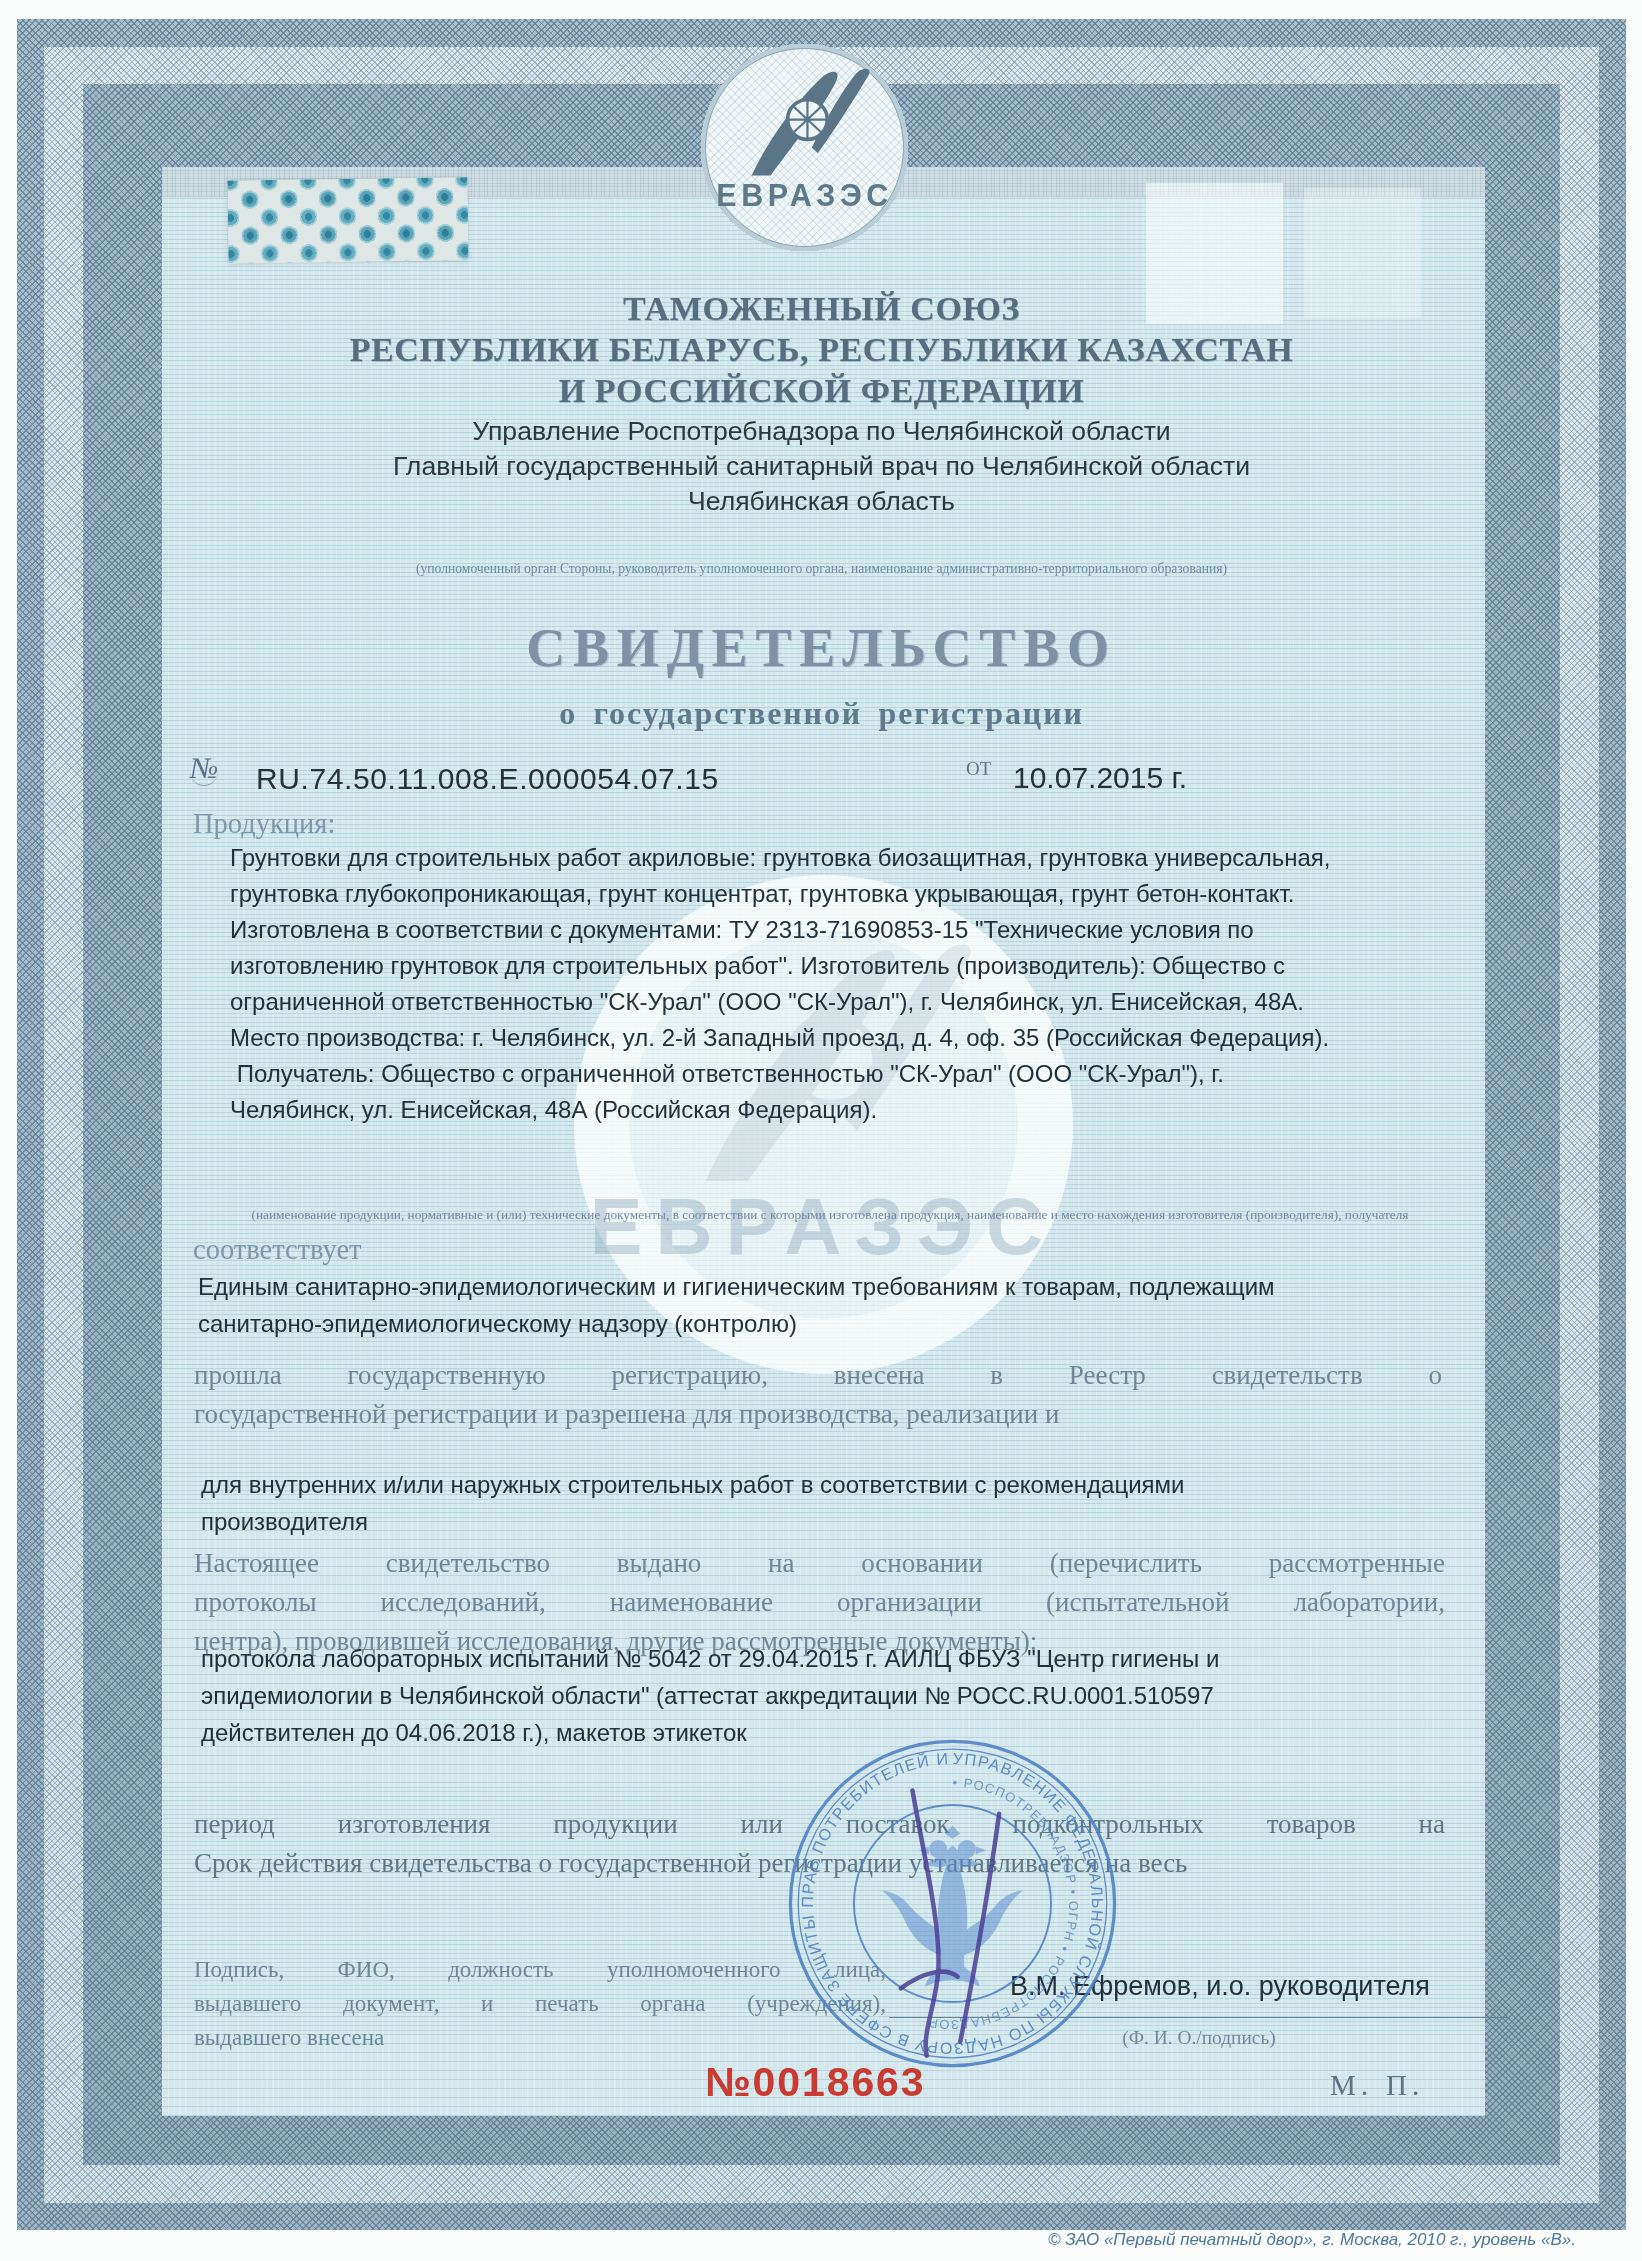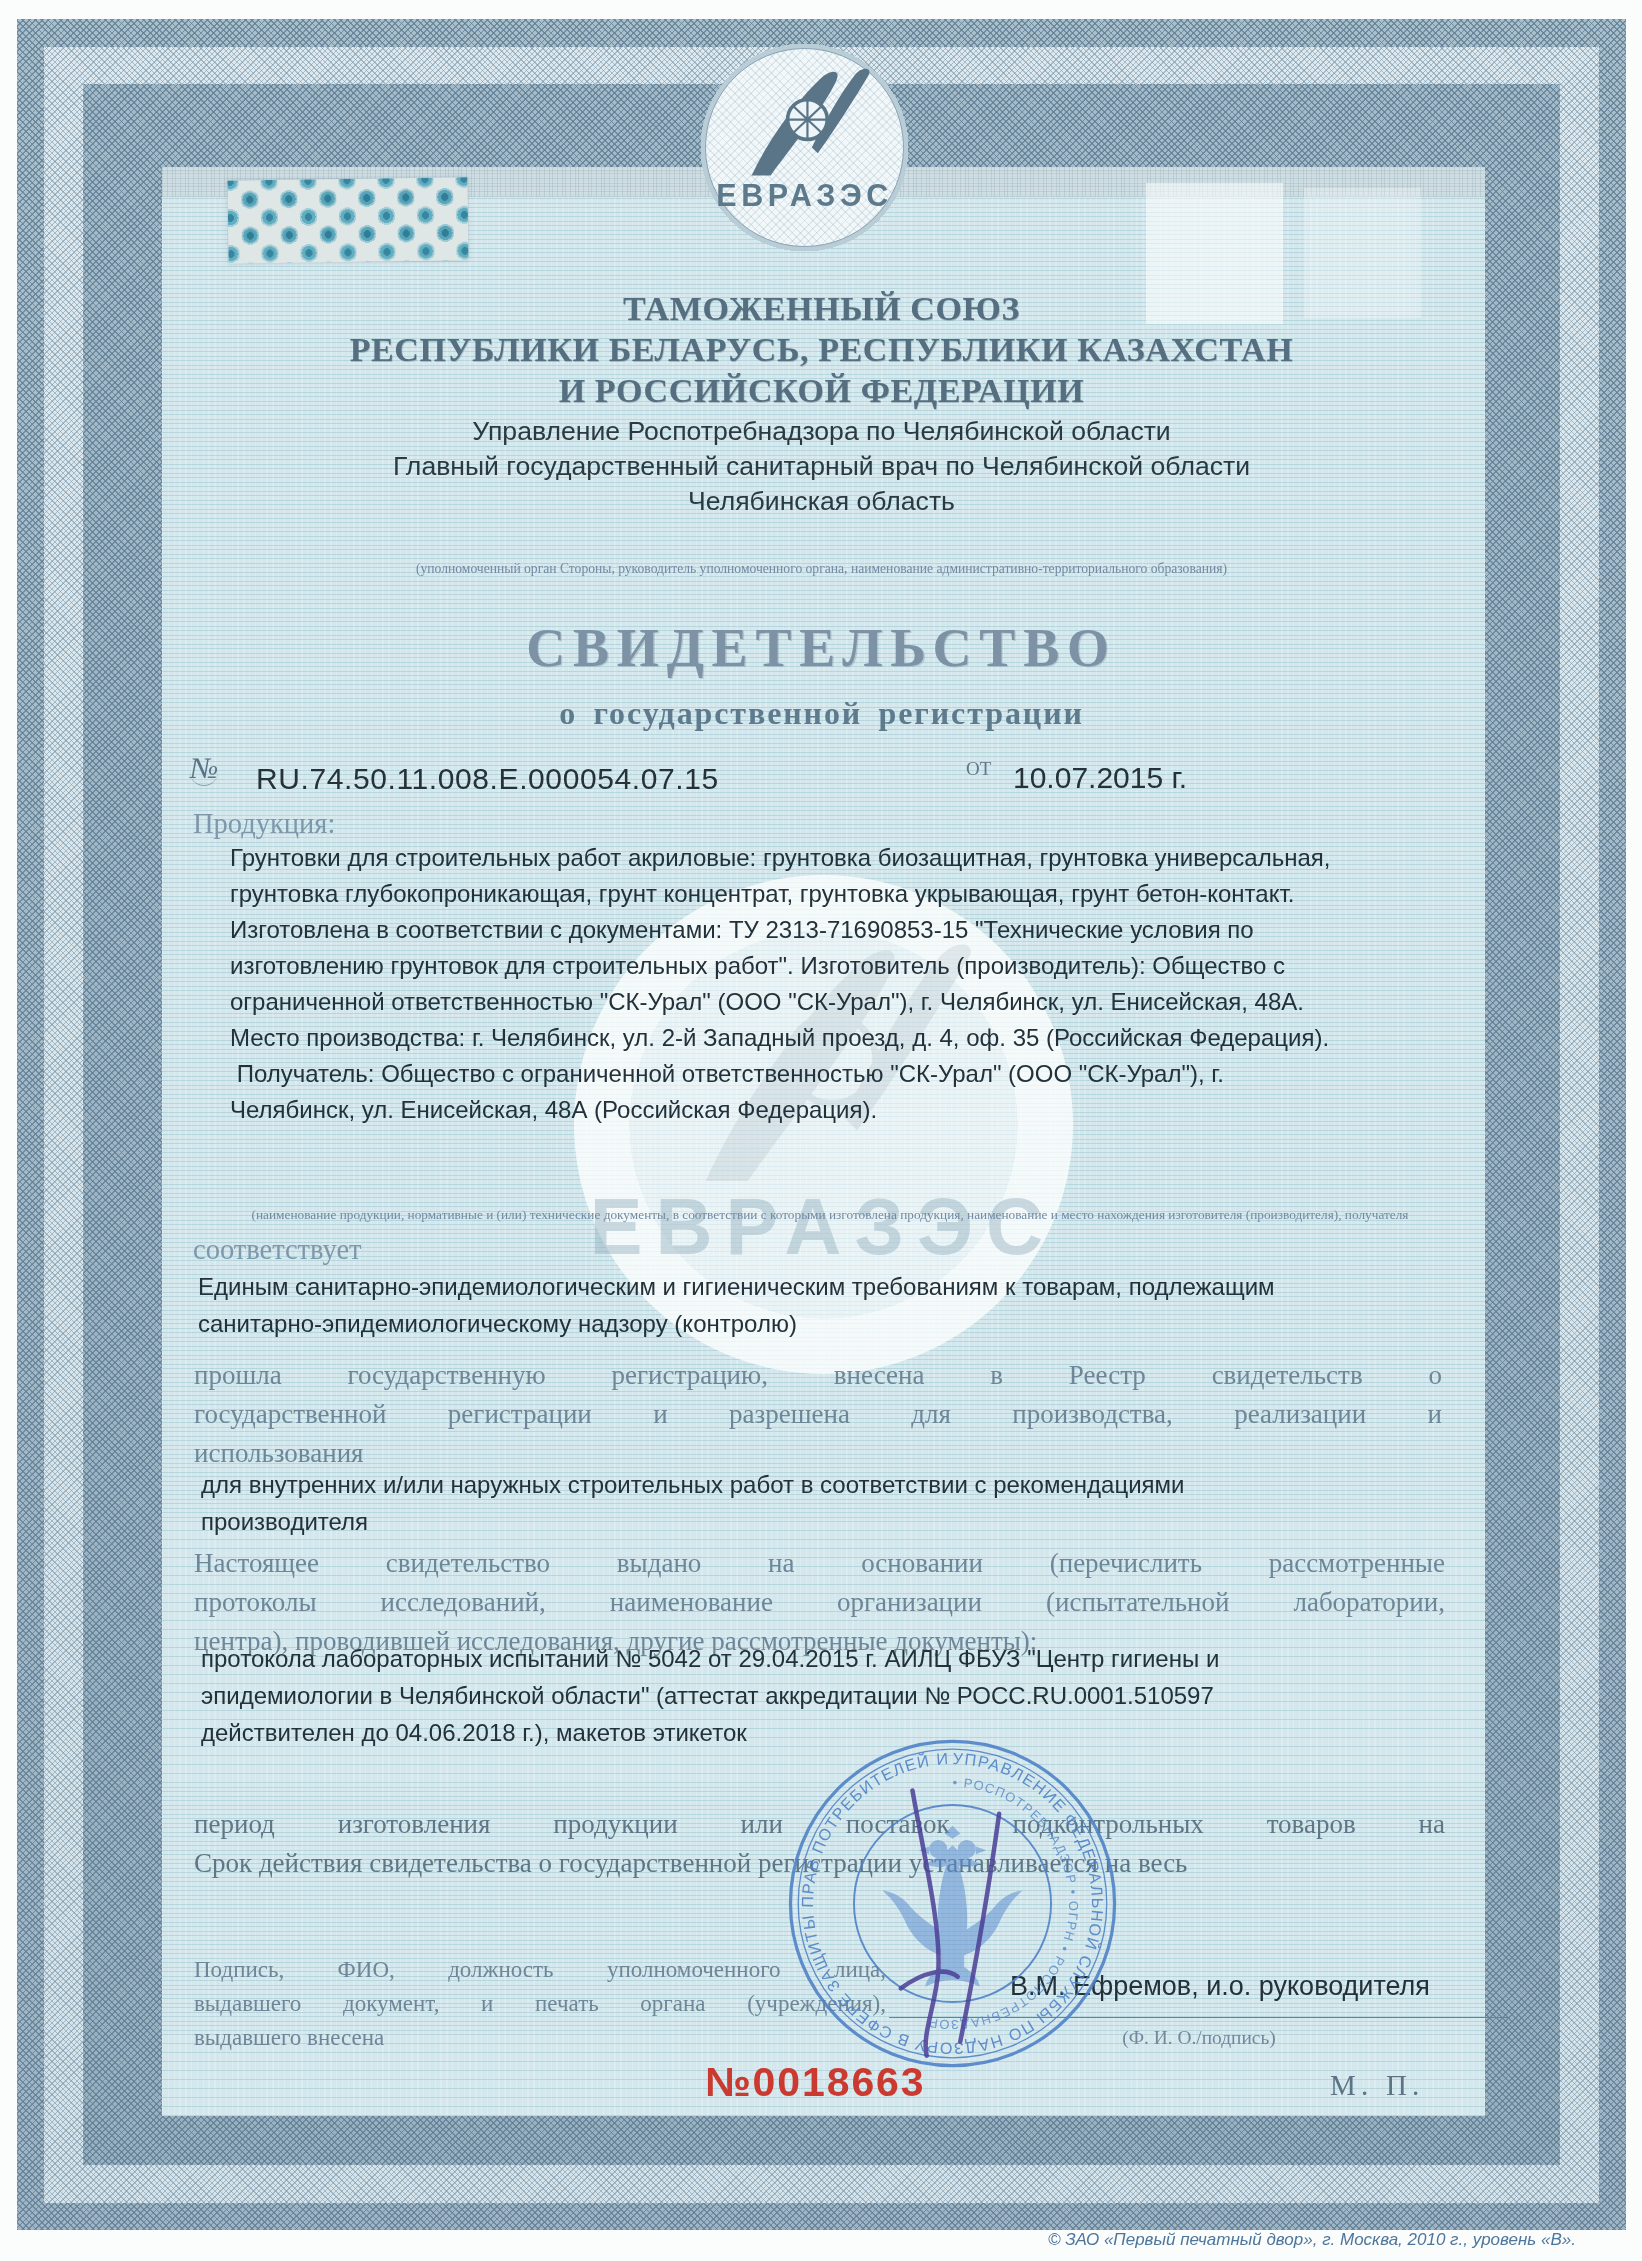--- a/index.html
+++ b/index.html
@@ -208,21 +208,20 @@
 Челябинск, ул. Енисейская, 48А (Российская Федерация).</div>
 
 <div class="abs ser cap conf-cap">(наименование продукции, нормативные и (или) технические документы, в соответствии с которыми изготовлена продукция, наименование и место нахождения изготовителя (производителя), получателя</div>
 <div class="abs ser lbl-light conf-label">соответствует</div>
 <div class="abs sans body-sans conf-text">Единым санитарно-эпидемиологическим и гигиеническим требованиям к товарам, подлежащим
 санитарно-эпидемиологическому надзору (контролю)</div>
 
 <div class="abs ser jblock reg-text">
     <div>прошла государственную регистрацию, внесена в Реестр свидетельств о</div>
     <div>государственной регистрации и разрешена для производства, реализации и</div>
-    <div>использования</div>
   </div>
 <div class="abs sans body-sans usage-text">для внутренних и/или наружных строительных работ в соответствии с рекомендациями
 производителя</div>
 
 <div class="abs ser jblock basis-text">
     <div>Настоящее свидетельство выдано на основании (перечислить рассмотренные</div>
     <div>протоколы исследований, наименование организации (испытательной лаборатории,</div>
     <div>центра), проводившей исследования, другие рассмотренные документы):</div>
   </div>
 <div class="abs sans body-sans protocols-text">протокола лабораторных испытаний № 5042 от 29.04.2015 г. АИЛЦ ФБУЗ "Центр гигиены и

